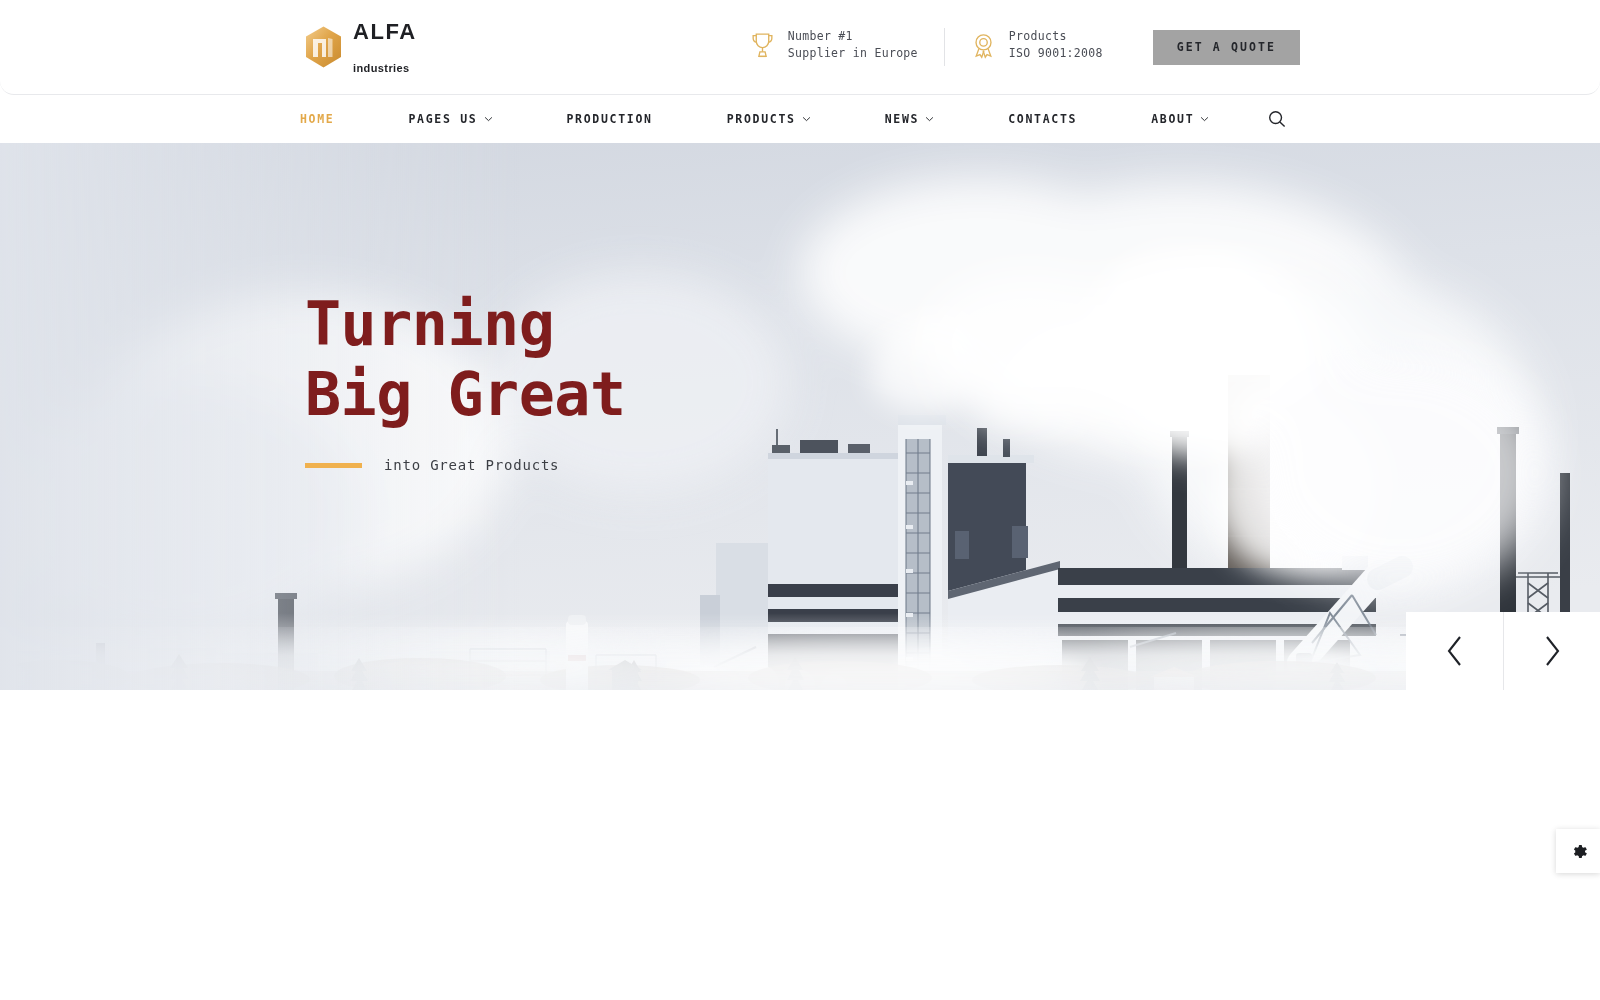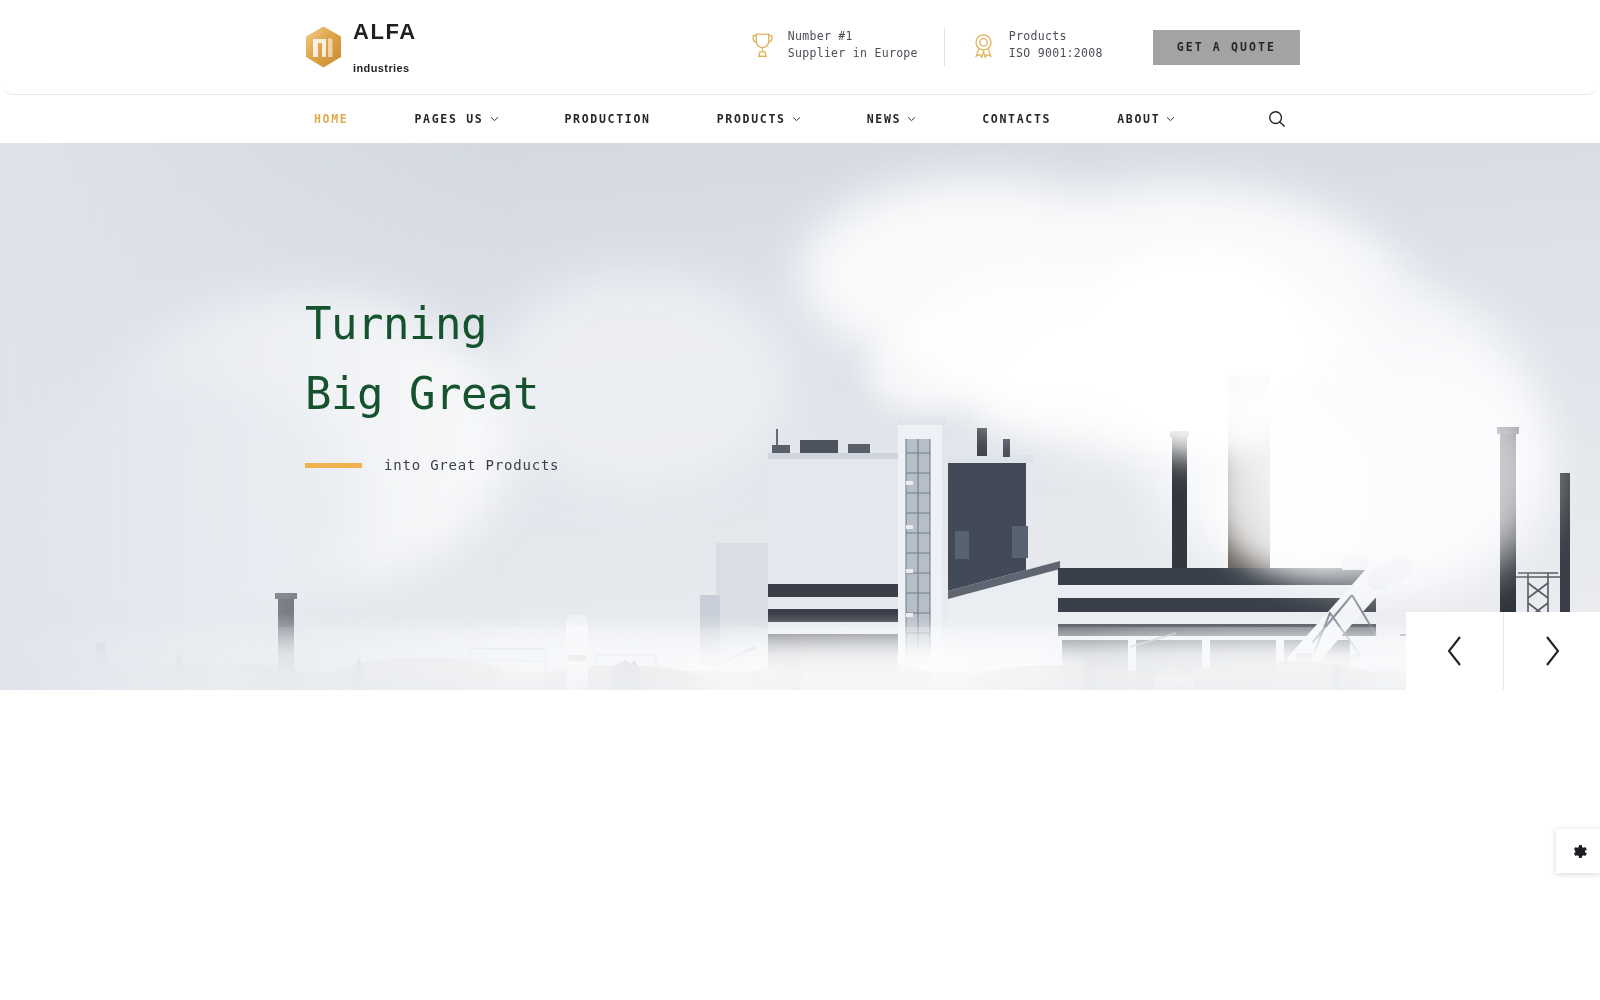--- a/index.html
+++ b/index.html
@@ -118,22 +118,22 @@
     margin: 0 auto;
     height: 100%;
     display: flex;
     align-items: center;
     position: relative;
   }
   .nav-list {
     display: flex;
     align-items: center;
     list-style: none;
-    gap: 0;
-    margin-left: 14px;
+    gap: 8px;
+    margin-left: 0;
   }
   .nav-item {
     display: flex;
     align-items: center;
     gap: 5px;
     padding: 0 33px 0 0;
     margin-right: 33px;
     font-size: 11.5px;
     font-weight: bold;
     letter-spacing: 1.7px;
@@ -178,24 +178,24 @@
     width: 1000px;
     margin: 0 auto;
     padding-left: 5px;
     display: flex;
     flex-direction: column;
     justify-content: flex-start;
     padding-top: 146px;
     pointer-events: none;
   }
   .hero-line {
-    font-size: 44px;
-    font-weight: normal;
+    font-size: 60px;
+    font-weight: bold;
     line-height: 70px;
-    color: #14532d;
+    color: #7f1d1d;
     letter-spacing: -0.5px;
     white-space: nowrap;
   }
   .hero-sub-row {
     display: flex;
     align-items: center;
     gap: 22px;
     margin-top: 28px;
   }
   .hero-dash {

